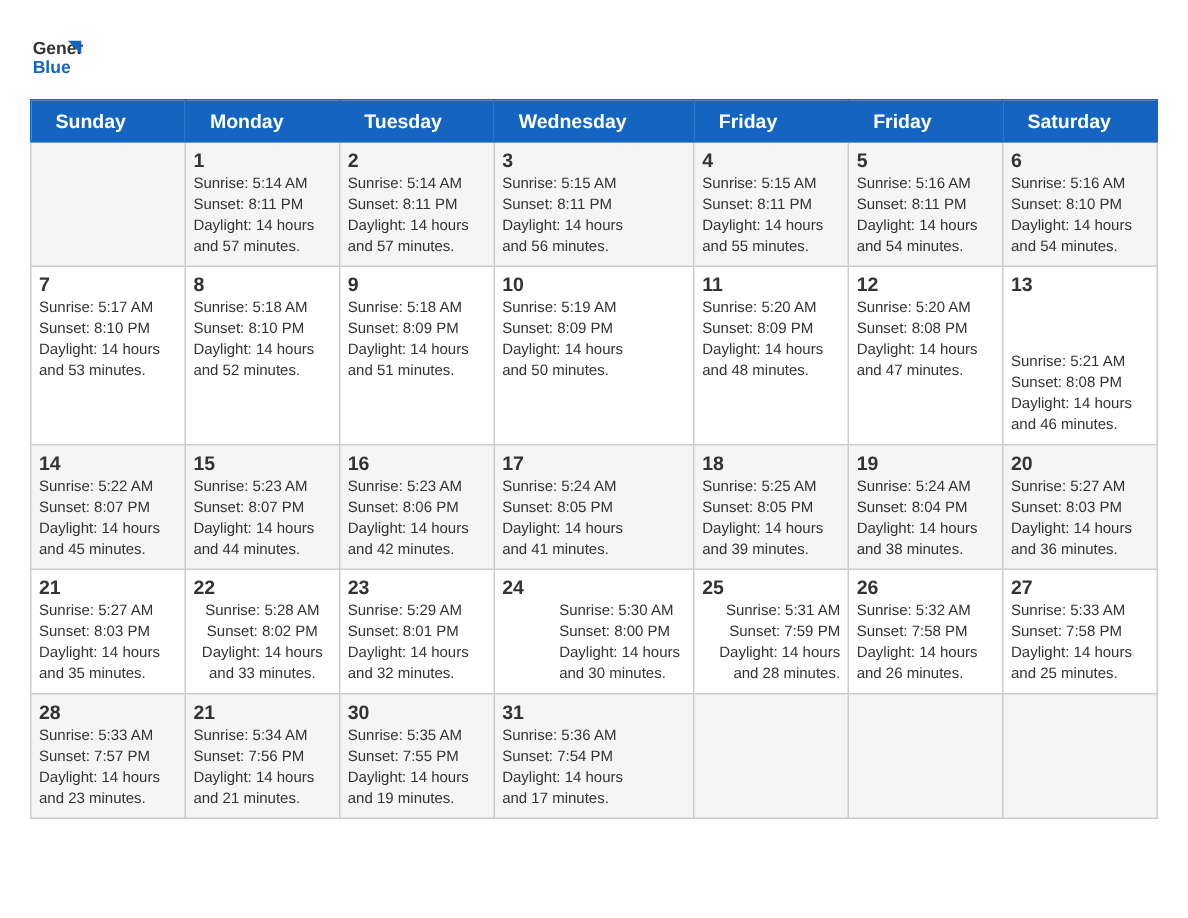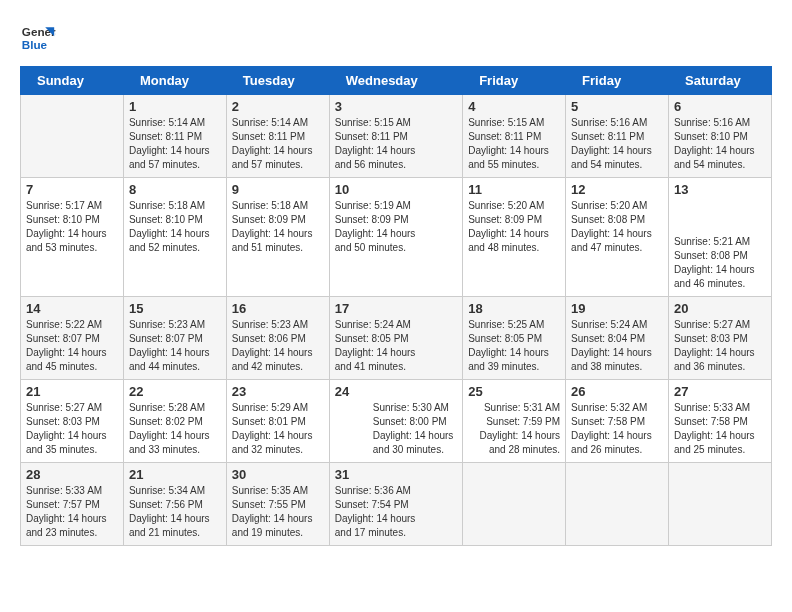--- a/index.html
+++ b/index.html
@@ -256,21 +256,21 @@
       <tr>
         <td>
           <span class="day-num">21</span>
           <div class="cell-info" style="white-space: pre-line;">Sunrise: 5:27 AM
 Sunset: 8:03 PM
 Daylight: 14 hours
 and 35 minutes.</div>
         </td>
         <td>
           <span class="day-num">22</span>
-          <div class="cell-info" style="white-space: pre-line;">Sunrise: 5:28 AM
+          <div class="cell-info" style="white-space: pre-line; text-align: center;">Sunrise: 5:28 AM
 Sunset: 8:02 PM
 Daylight: 14 hours
 and 33 minutes.</div>
         </td>
         <td>
           <span class="day-num">23</span>
           <div class="cell-info" style="white-space: pre-line;">Sunrise: 5:29 AM
 Sunset: 8:01 PM
 Daylight: 14 hours
 and 32 minutes.</div>

